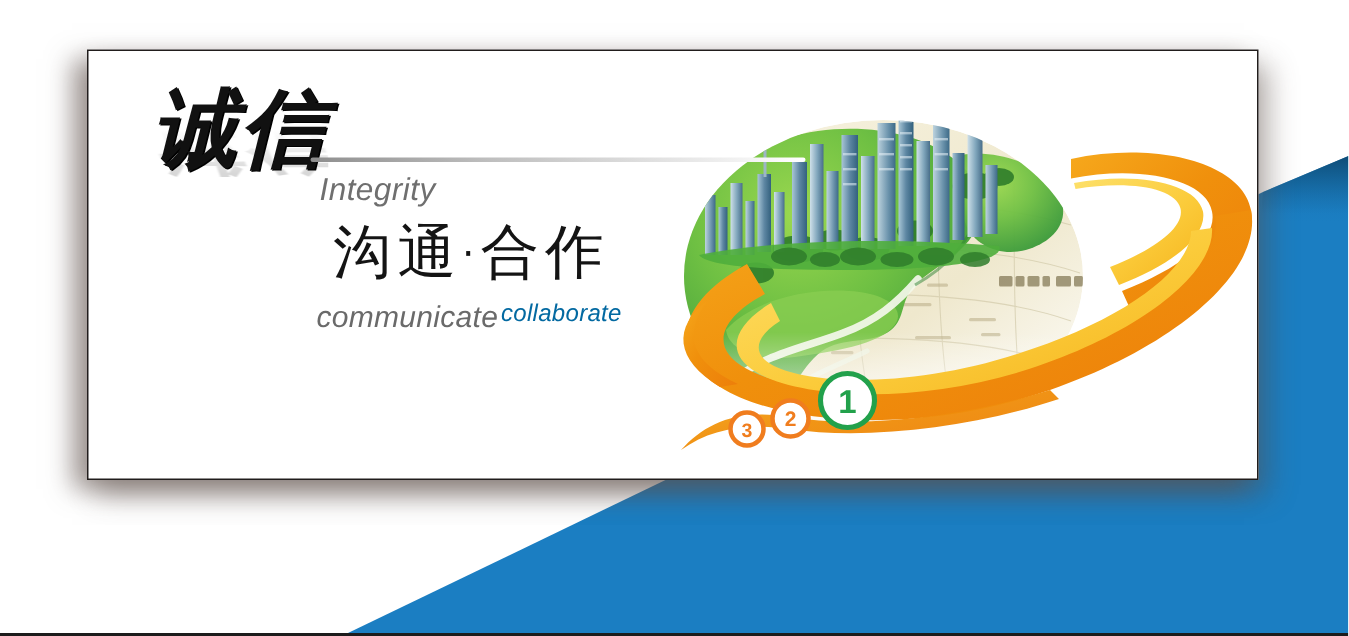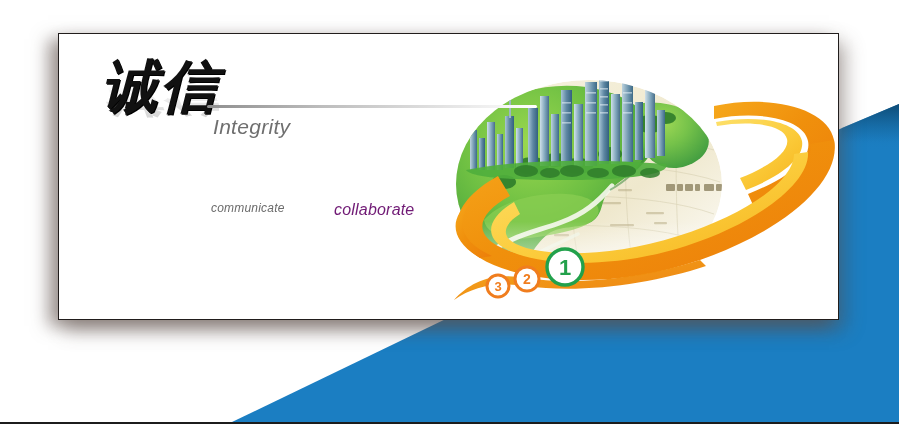--- a/index.html
+++ b/index.html
@@ -72,25 +72,25 @@
 
   .cn-sub {
     position:absolute; left:163px; top:115px;
     font-family:"DejaVu Sans", sans-serif;
     font-size:39px; color:#141414; letter-spacing:4px; line-height:1;
   }
   .cn-sub .dot { font-size:26px; vertical-align:middle; }
 
   .en-comm {
     position:absolute; left:152px; top:167px;
-    font-size:12px; font-style:italic; color:#6a6a6a; letter-spacing:0.2px;
+    font-size:20px; font-style:italic; color:#6a6a6a; letter-spacing:0.2px;
   }
   .en-collab {
     position:absolute; left:275px; top:167px;
-    font-size:16px; font-style:italic; color:#701a75; letter-spacing:0.2px;
+    font-size:16px; font-style:italic; color:#0369a1; letter-spacing:0.2px;
   }
 
   
   .art { position:absolute; right:-6px; top:0; width:430px; height:287px; }
 
   .num-badge-label {
     font-family:"Liberation Sans", sans-serif;
     font-weight:bold;
   }
 </style>
@@ -362,20 +362,23 @@
     <div class="text-block">
 
       <div class="cn-main-reflection">诚信</div>
 
       <div class="cn-main">诚信</div>
 
       <div class="hr-line"></div>
 
       <div class="en-integrity">Integrity</div>
 
+      <div class="cn-sub">
+        <span>沟通</span><span class="dot">·</span><span>合作</span>
+      </div>
 
       <div class="en-comm">communicate</div>
       <div class="en-collab">collaborate</div>
     </div>
   </div>
 
   <div class="bottom-rule"></div>
 </div>
 
 </body></html>

